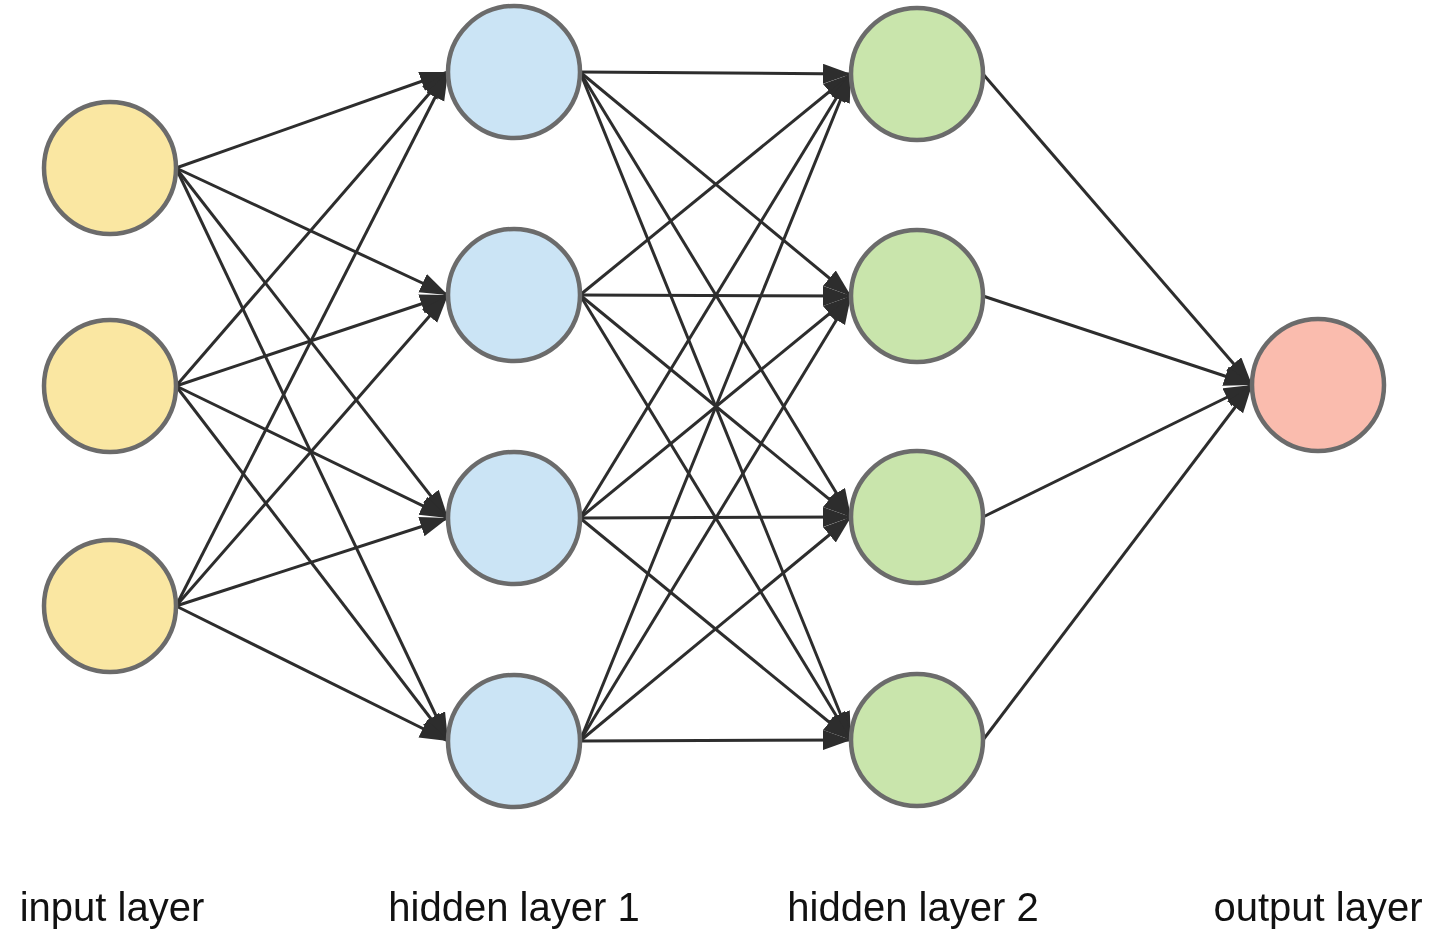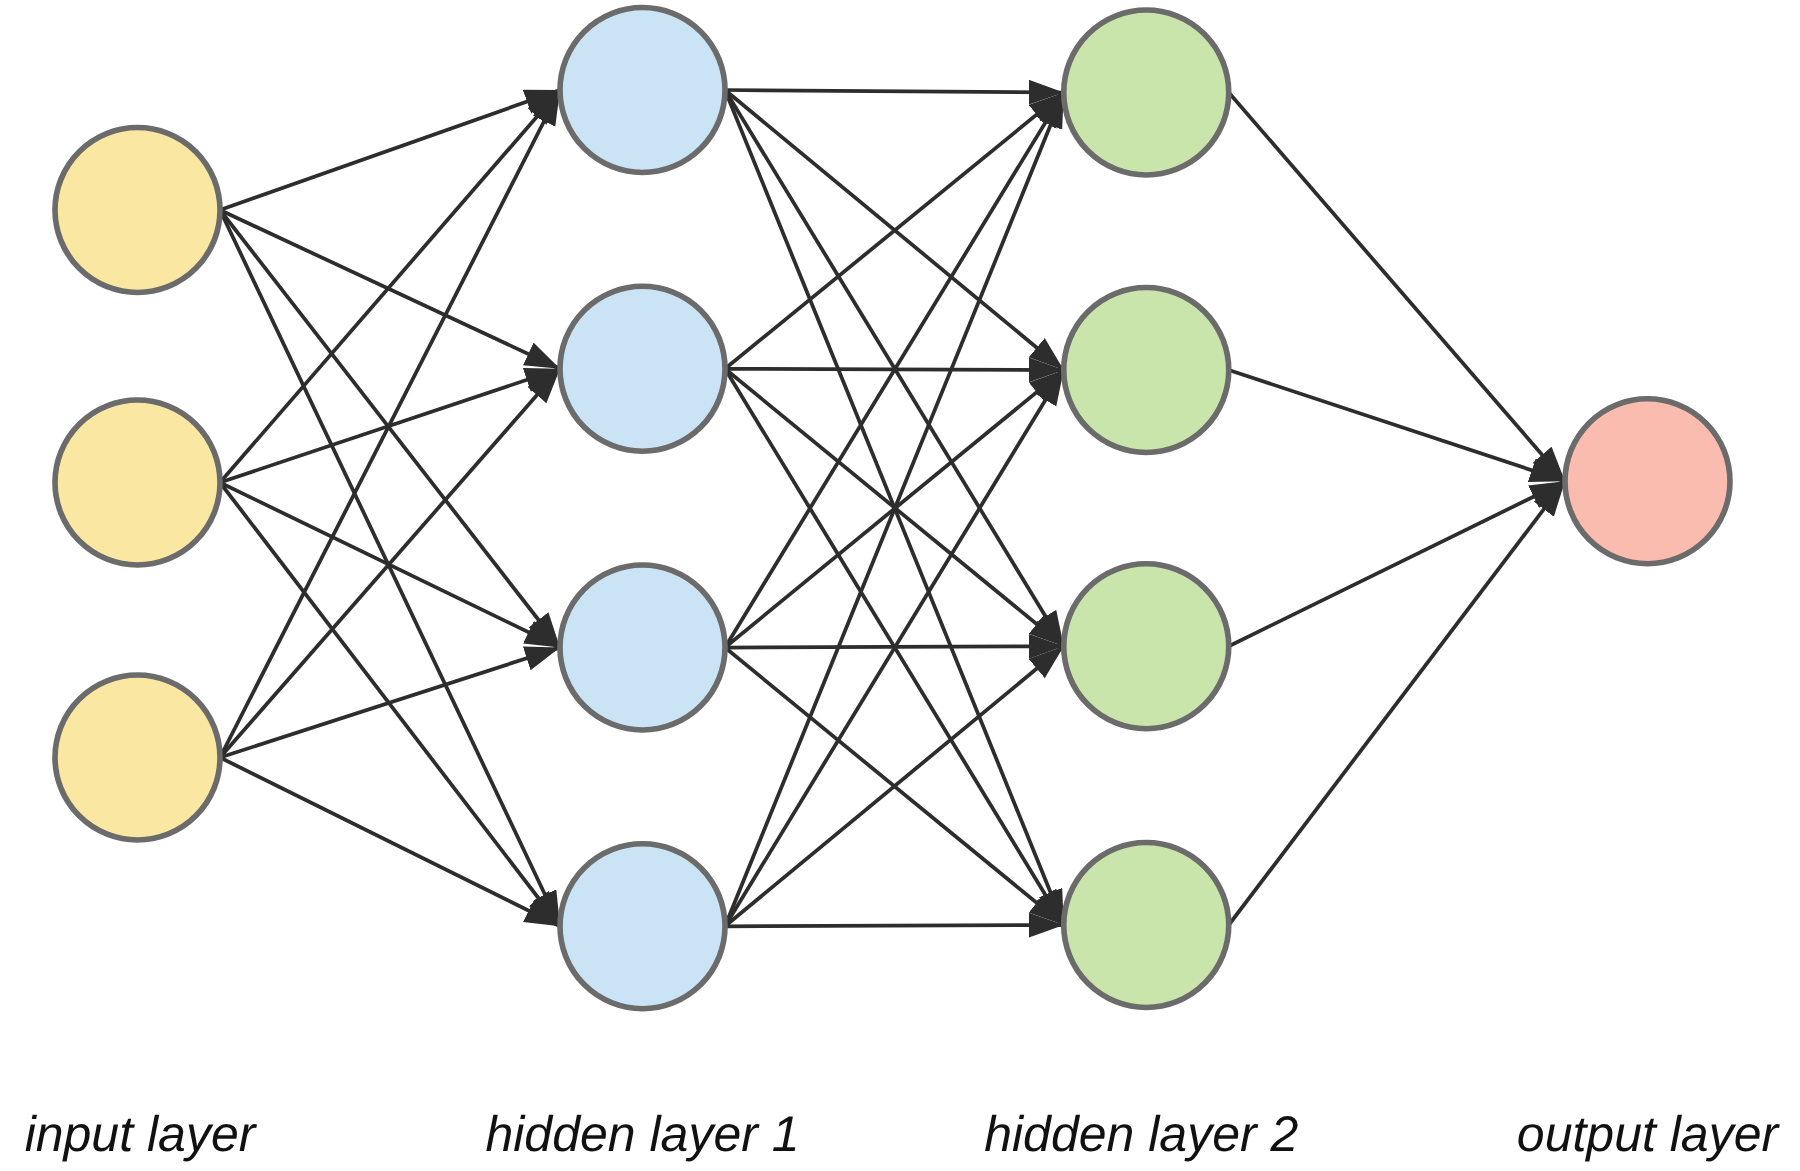--- a/index.html
+++ b/index.html
@@ -8,21 +8,20 @@
     background: #ffffff;
     width: 1440px;
     height: 937px;
     overflow: hidden;
   }
   .diagram-wrap {
     width: 1204px;
     height: 937px;
     position: relative;
     background: #ffffff;
-    font-style: italic;
   }
   svg {
     display: block;
   }
   svg text {
     font-family: "Liberation Sans", "DejaVu Sans", sans-serif;
     font-weight: 400;
   }
 </style>
 </head>

